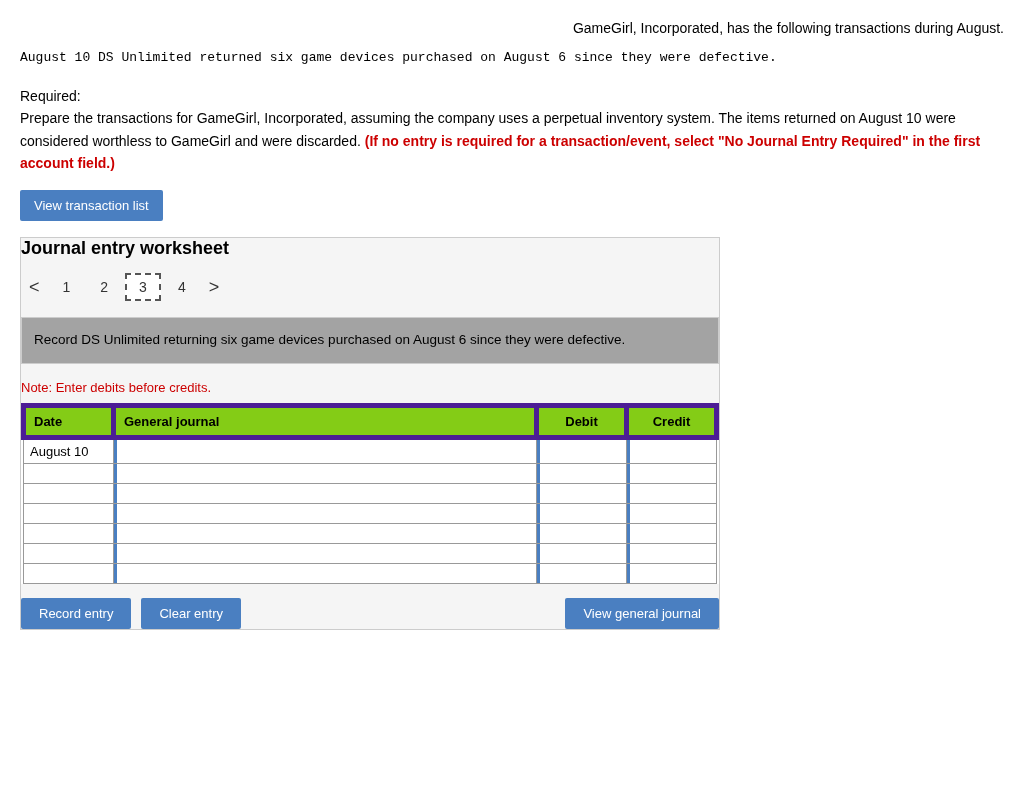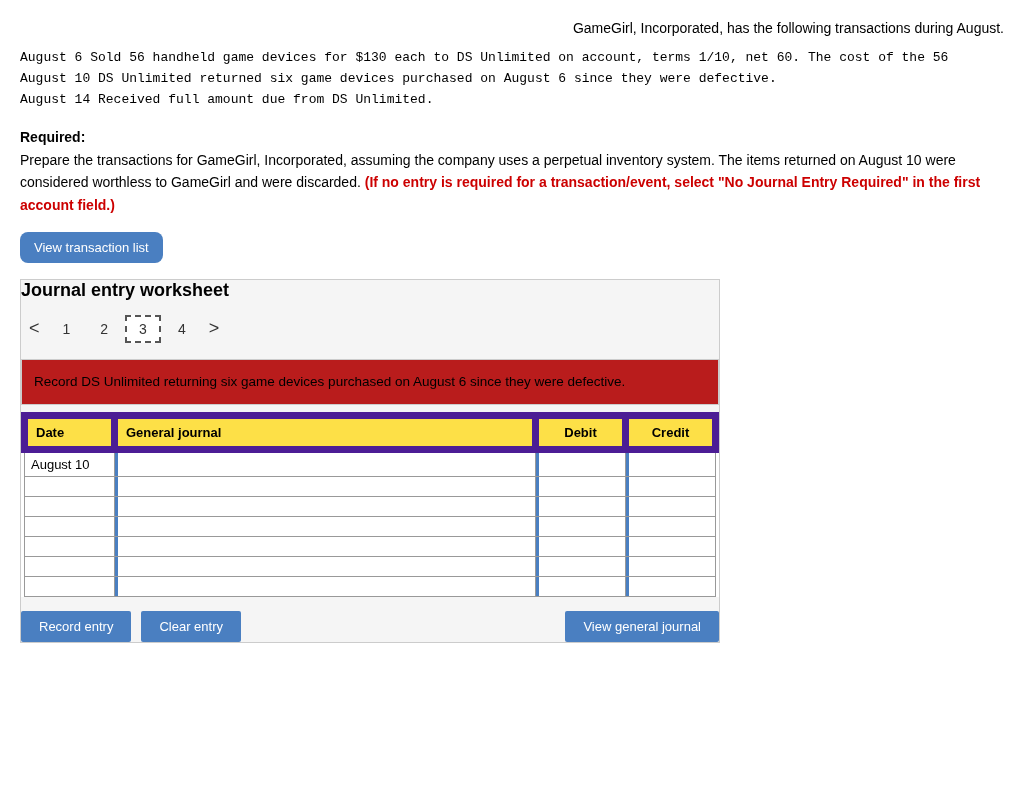--- a/index.html
+++ b/index.html
@@ -20,37 +20,37 @@
       font-size: 13px;
       margin-bottom: 16px;
       line-height: 1.6;
     }
     .required-section {
       margin-bottom: 16px;
       font-size: 14px;
       line-height: 1.6;
     }
     .required-section strong {
-      font-weight: bold;
+      font-weight: normal;
       margin-top: 44px;
     }
     .red-text {
       color: #cc0000;
       font-weight: bold;
     }
     .view-transaction-btn {
       display: inline-block;
       background-color: #4a7fc1;
       color: #fff;
       padding: 8px 14px;
       border: none;
       cursor: pointer;
       font-size: 13px;
       margin-bottom: 16px;
-      border-radius: 8px;
+      border-radius: 2px;
     }
     .worksheet-container {
       border: 1px solid #ccc;
       background: #f5f5f5;
       max-width: 700px;
     }
     .worksheet-title {
       font-size: 18px;
       font-weight: bold;
       margin-bottom: 14px;
@@ -77,40 +77,40 @@
       font-size: 14px;
       color: #333;
       margin: 0 2px;
     }
     .tab-btn.active {
       border: 2px dashed #555;
       background: #fff;
     }
     .description-box {
       border: 1px solid #ccc;
-      background: #b91c1c;
+      background: #a3a3a3;
       padding: 12px;
       font-size: 13.5px;
       line-height: 1.5;
-      margin-bottom: 7px;
+      margin-bottom: 16px;
     }
     .note-text {
       color: #cc0000;
       font-size: 13px;
       margin-bottom: 8px;
     }
     .journal-table {
       width: 100%;
       border-collapse: collapse;
       background: #fff;
       margin-bottom: 14px;
     }
     .journal-table th {
-      background: #fde047;
-      border: 7px solid #4c1d95;
+      background: #84cc16;
+      border: 5px solid #4c1d95;
       padding: 6px 8px;
       text-align: left;
       font-weight: bold;
       font-size: 13px;
     }
     .journal-table th.debit-col,
     .journal-table th.credit-col {
       text-align: center;
       width: 90px;
     }
@@ -165,23 +165,21 @@
 </head>
 <body>
 
 
 
 
 <p class="intro-text">GameGirl, Incorporated, has the following transactions during August.</p>
 
 
 <div class="transactions-block">
-  <div>August  6 Sold 56 handheld game devices for $130 each to DS Unlimited on account, terms 1/10, net 60. The cost of the 56</div>
   <div>August 10 DS Unlimited returned six game devices purchased on August 6 since they were defective.</div>
-  <div>August 14 Received full amount due from DS Unlimited.</div>
 </div>
 
 
 <div class="required-section">
   <strong>Required:</strong><br>
   <span>Prepare the transactions for GameGirl, Incorporated, assuming the company uses a perpetual inventory system. The items returned on August 10 were considered worthless to GameGirl and were discarded.</span>
   <span class="red-text">(If no entry is required for a transaction/event, select "No Journal Entry Required" in the first account field.)</span>
 </div>
 
 
@@ -195,20 +193,21 @@
     <button class="nav-arrow">&lt;</button>
     <button class="tab-btn">1</button>
     <button class="tab-btn">2</button>
     <button class="tab-btn active">3</button>
     <button class="tab-btn">4</button>
     <button class="nav-arrow">&gt;</button>
   </div>
 
   <div class="description-box">Record DS Unlimited returning six game devices purchased on August 6 since they were defective.</div>
 
+  <div class="note-text">Note: Enter debits before credits.</div>
 
   <table class="journal-table">
     <thead>
       <tr>
         <th>Date</th>
         <th>General journal</th>
         <th class="debit-col">Debit</th>
         <th class="credit-col">Credit</th>
       </tr>
     </thead>

